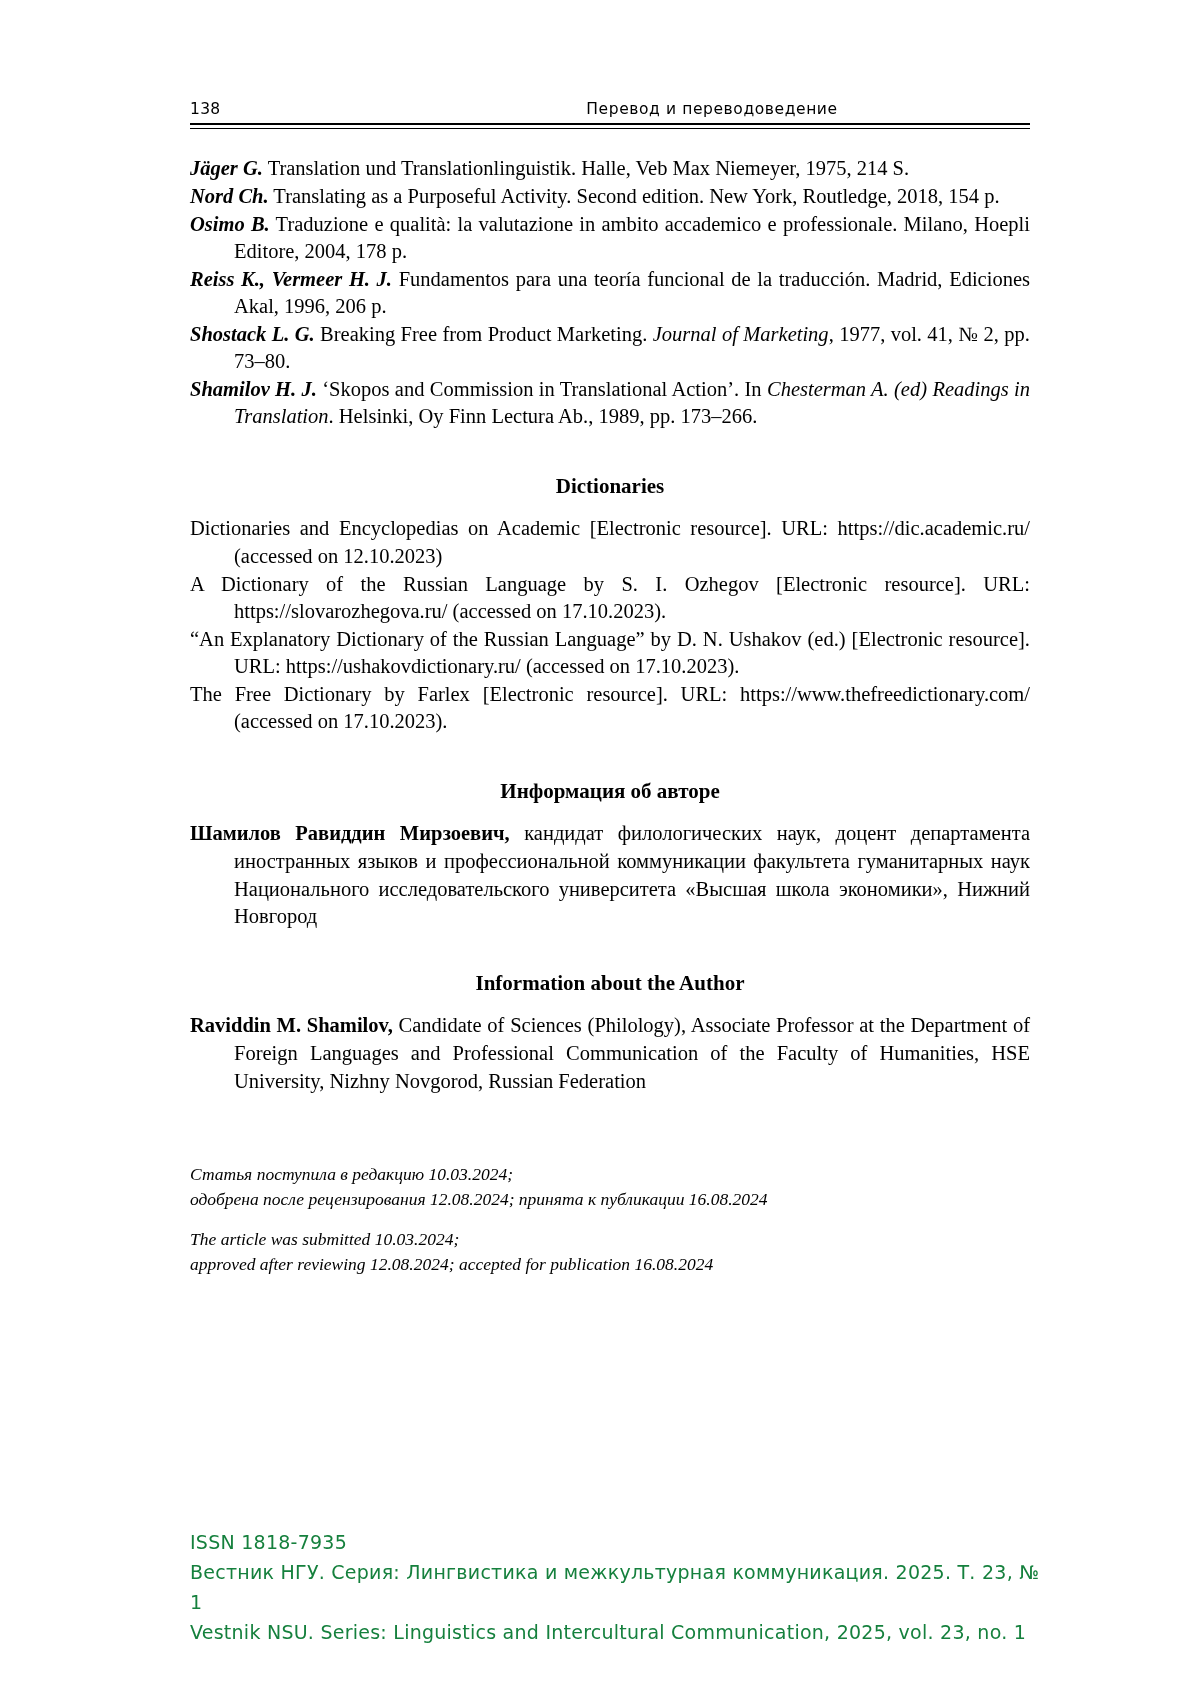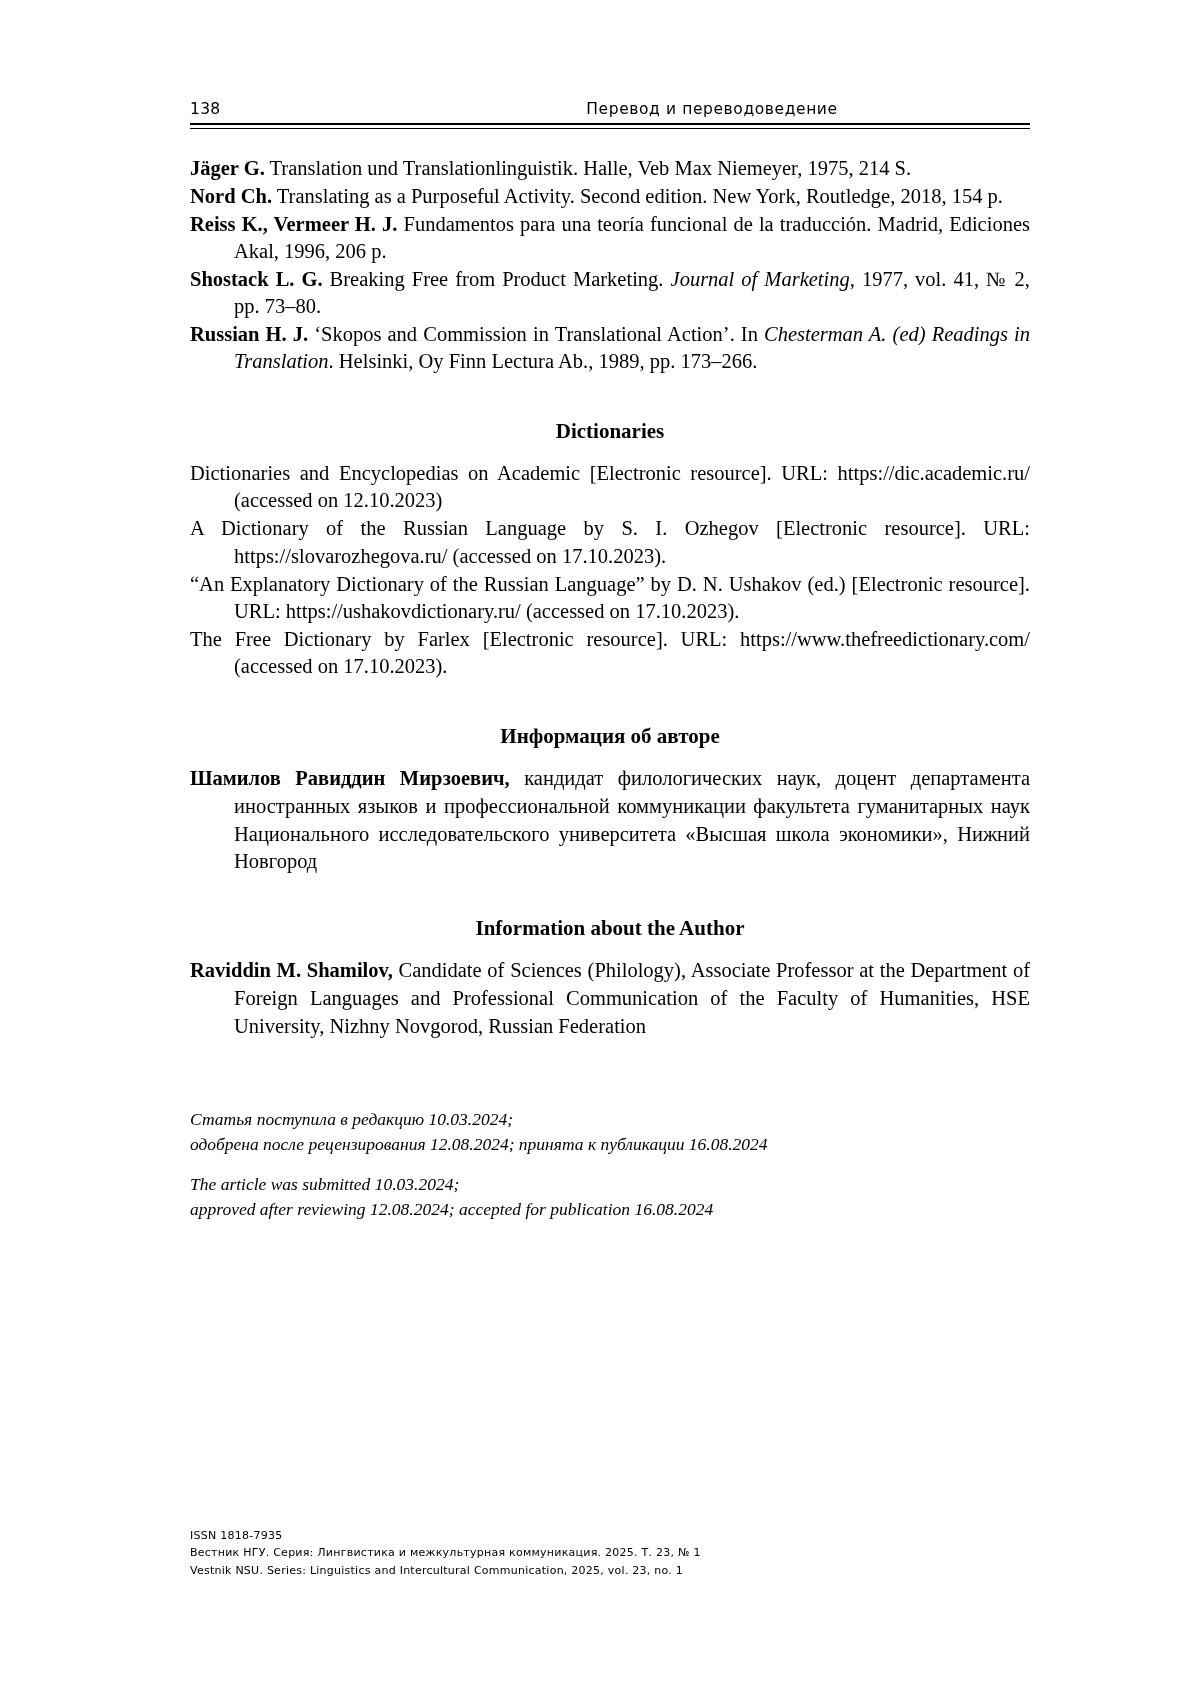--- a/index.html
+++ b/index.html
@@ -58,21 +58,21 @@
     margin-top: 26px;
     font-size: 20.5px;
     line-height: 1.32;
   }
   .bib-item {
     padding-left: 44px;
     text-indent: -44px;
     margin-bottom: 1px;
     text-align: justify;
   }
-  .bib-item b { font-weight: bold; }
+  .bib-item b { font-weight: bold; font-style: italic; }
   .bib-item i { font-style: italic; }
 
   
   .sec-head {
     text-align: center;
     font-weight: bold;
     font-size: 21px;
     margin-top: 44px;
     margin-bottom: 16px;
   }
@@ -110,24 +110,24 @@
   }
   .dates .grp { margin-bottom: 14px; }
 
   
   .footer {
     position: absolute;
     left: 178px;
     top: 1527px;
     width: 860px;
     font-family: "DejaVu Sans", sans-serif;
-    font-size: 11px;
+    font-size: 19px;
     line-height: 1.58;
     letter-spacing: 0.25px;
-    color: #000000;
+    color: #15803d;
   }
 </style>
 </head>
 <body>
 
 <div class="page">
 
   <div class="content">
 
     <div class="runhead">
@@ -139,31 +139,34 @@
     <div class="biblio">
 
       <div class="bib-item">
         <b>Jäger G.</b><span> Translation und Translationlinguistik. Halle, Veb Max Niemeyer, 1975, 214 S.</span>
       </div>
 
       <div class="bib-item">
         <b>Nord Ch.</b><span> Translating as a Purposeful Activity. Second edition. New York, Routledge, 2018, 154 p.</span>
       </div>
 
+      <div class="bib-item">
+        <b>Osimo B.</b><span> Traduzione e qualità: la valutazione in ambito accademico e professionale. Milano, Hoepli Editore, 2004, 178 p.</span>
+      </div>
 
       <div class="bib-item">
         <b>Reiss K., Vermeer H. J.</b><span> Fundamentos para una teoría funcional de la traducción. Madrid, Ediciones Akal, 1996, 206 p.</span>
       </div>
 
       <div class="bib-item">
         <b>Shostack L. G.</b><span> Breaking Free from Product Marketing. </span><i>Journal of Marketing</i><span>, 1977, vol. 41, № 2, pp. 73–80.</span>
       </div>
 
       <div class="bib-item">
-        <b>Russian H. J.</b><span> ‘Skopos and Commission in Translational Action’. In </span><i>Chesterman A. (ed) Readings in Translation</i><span>. Helsinki, Oy Finn Lectura Ab., 1989, pp. 173–266.</span>
+        <b>Shamilov H. J.</b><span> ‘Skopos and Commission in Translational Action’. In </span><i>Chesterman A. (ed) Readings in Translation</i><span>. Helsinki, Oy Finn Lectura Ab., 1989, pp. 173–266.</span>
       </div>
 
     </div>
 
     <div class="sec-head">Dictionaries</div>
     <div class="dict-list">
       <div class="dict-item">Dictionaries and Encyclopedias on Academic [Electronic resource]. URL: https://dic.academic.ru/ (accessed on 12.10.2023)</div>
       <div class="dict-item">A Dictionary of the Russian Language by S. I. Ozhegov [Electronic resource]. URL: https://slovarozhegova.ru/ (accessed on 17.10.2023).</div>
       <div class="dict-item">“An Explanatory Dictionary of the Russian Language” by D. N. Ushakov (ed.) [Electronic resource]. URL: https://ushakovdictionary.ru/ (accessed on 17.10.2023).</div>
       <div class="dict-item">The Free Dictionary by Farlex [Electronic resource]. URL: https://www.thefreedictionary.com/ (accessed on 17.10.2023).</div>

